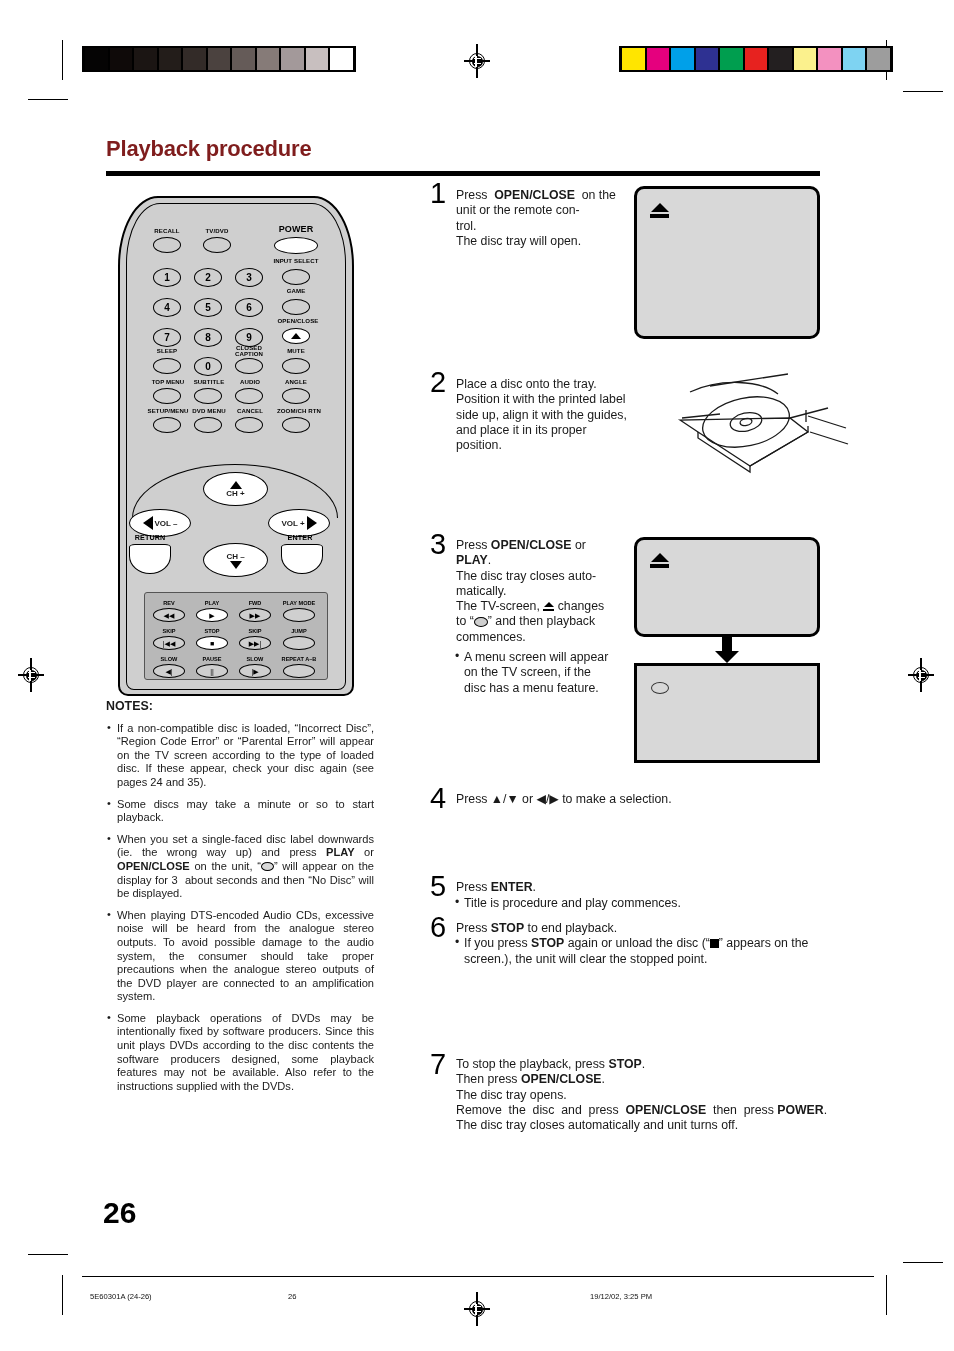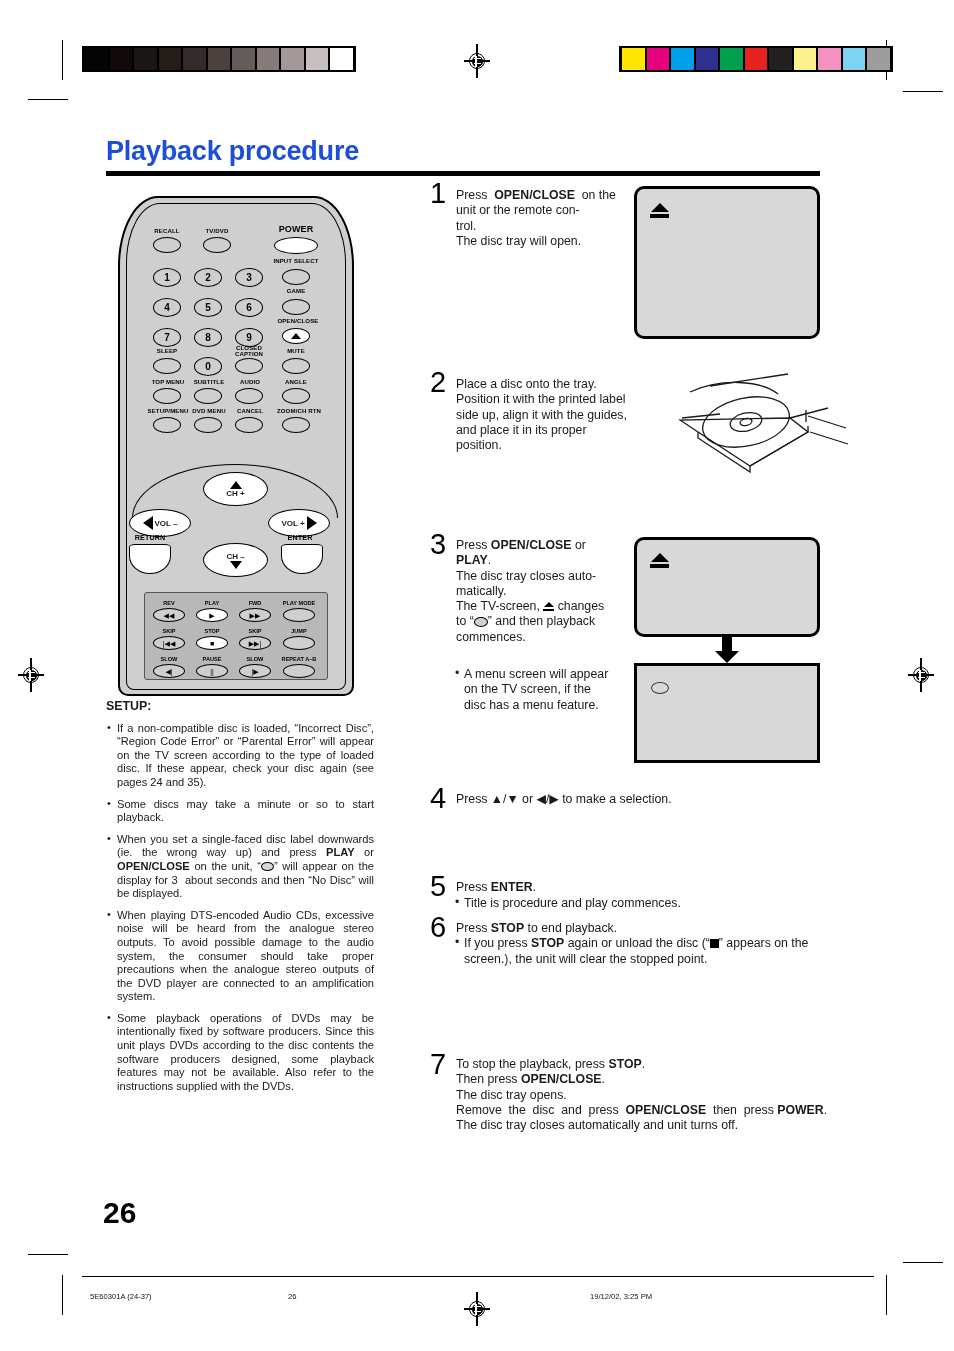--- a/index.html
+++ b/index.html
@@ -40,22 +40,22 @@
   .reg-target .wh2 { position:absolute; left:9.5px; top:18.5px; width:7px; height:1.6px; background:#fff; }
   .reg-target .wh3 { position:absolute; left:11.4px; top:11.6px; width:1.6px; height:11.5px; background:#fff; }
 
   
   .bar { position: absolute; display: flex; padding: 2px; background: #000; }
   .bar span { display: block; width: 22.5px; height: 22px; margin: 0 1px; }
 
   
   .page-title {
     position: absolute; left: 106px; top: 136px;
-    font-size: 27px; font-weight: bold; letter-spacing: -0.2px;
-    color: #1d4ed8;
+    font-size: 22px; font-weight: bold; letter-spacing: -0.2px;
+    color: #7f1d1d;
   }
   .title-rule {
     position: absolute; left: 106px; top: 171px;
     width: 714px; height: 5px; background: #000;
   }
 
   
   .remote-wrap { position: absolute; left: 118px; top: 196px; width: 236px; height: 500px; }
   .remote-body {
     position: absolute; inset: 0;
@@ -166,21 +166,21 @@
   }
   .step-num {
     position: absolute; font-size: 29px; font-weight: normal;
     color: #000; line-height: 1; font-family: "Liberation Sans", sans-serif;
   }
   .step-text {
     position: absolute; font-size: 12.3px; line-height: 15.3px; color: #1a1a1a;
   }
   .step-text b { font-weight: bold; }
   .sub {
-    margin-top: 22px; position: relative; padding-left: 8px;
+    margin-top: 5px; position: relative; padding-left: 8px;
   }
   .sub:before { content: "•"; position: absolute; left: -1px; top: -1px; }
 
   
   .tv {
     position: absolute; background: #d8d8d8;
     border: 3px solid #000;
   }
   .tv.round { border-radius: 10px; }
   .eject {
@@ -382,21 +382,21 @@
   <span class="tlabel" style="left:76px;top:460px;width:36px;">PAUSE</span>
   <span class="tlabel" style="left:119px;top:460px;width:36px;">SLOW</span>
   <span class="tlabel" style="left:155px;top:460px;width:52px;">REPEAT A–B</span>
   <div class="tbtn" style="left:35px;top:468px;">◀|</div>
   <div class="tbtn" style="left:78px;top:468px;">||</div>
   <div class="tbtn" style="left:121px;top:468px;">|▶</div>
   <div class="tbtn" style="left:165px;top:468px;"></div>
 </div>
 
 <div class="notes">
-  <h3>SETUP:</h3>
+  <h3>NOTES:</h3>
   <ul>
     <li>If a non-compatible disc is loaded, “Incorrect&nbsp;Disc”, “Region Code Error” or “Parental Error” will appear on the TV screen according to the type of loaded disc. If these appear, check your disc again (see pages 24 and 35).</li>
     <li>Some discs may take a minute or so to start playback.</li>
     <li>When you set a single-faced disc label downwards (ie. the wrong way up) and press <b>PLAY</b> or <b>OPEN/CLOSE</b> on the unit, “<span style="display:inline-block;width:13px;height:9px;border:1.2px solid #000;border-radius:50%;vertical-align:-1px;background:#d8d8d8;"></span>” will appear on the display for 3&nbsp; about seconds and then “No Disc” will be displayed.</li>
     <li>When playing DTS-encoded Audio CDs, excessive noise will be heard from the analogue stereo outputs. To avoid possible damage to the audio system, the consumer should take proper precautions when the analogue stereo outputs of the DVD player are connected to an amplification system.</li>
     <li>Some playback operations of DVDs may be intentionally fixed by software producers. Since this unit plays DVDs according to the disc contents the software producers designed, some playback features may not be available. Also refer to the instructions supplied with the DVDs.</li>
   </ul>
 </div>
 
 <div class="pagenum">26</div>
@@ -471,15 +471,15 @@
 <div class="step-num" style="left:430px;top:1050px;">7</div>
 <div class="step-text" style="left:456px;top:1057px;width:400px;">
   To stop the playback, press <b>STOP</b>.<br>
   Then press <b>OPEN/CLOSE</b>.<br>
   The disc tray opens.<br>
   <span style="display:block;text-align:justify;">Remove&nbsp; the&nbsp; disc&nbsp; and&nbsp; press&nbsp; <b>OPEN/CLOSE</b>&nbsp; then&nbsp; press <b>POWER</b>.</span>
   The disc tray closes automatically and unit turns off.
 </div>
 
 <div class="crop-line" style="left:82px;top:1276px;width:792px;height:1px;background:#000;"></div>
-<div class="footer-text" style="left:90px;top:1292px;">5E60301A (24-37)</div>
+<div class="footer-text" style="left:90px;top:1292px;">5E60301A (24-26)</div>
 <div class="footer-text" style="left:288px;top:1292px;">26</div>
 <div class="footer-text" style="left:590px;top:1292px;">19/12/02, 3:25 PM</div>
 
 </body></html>

